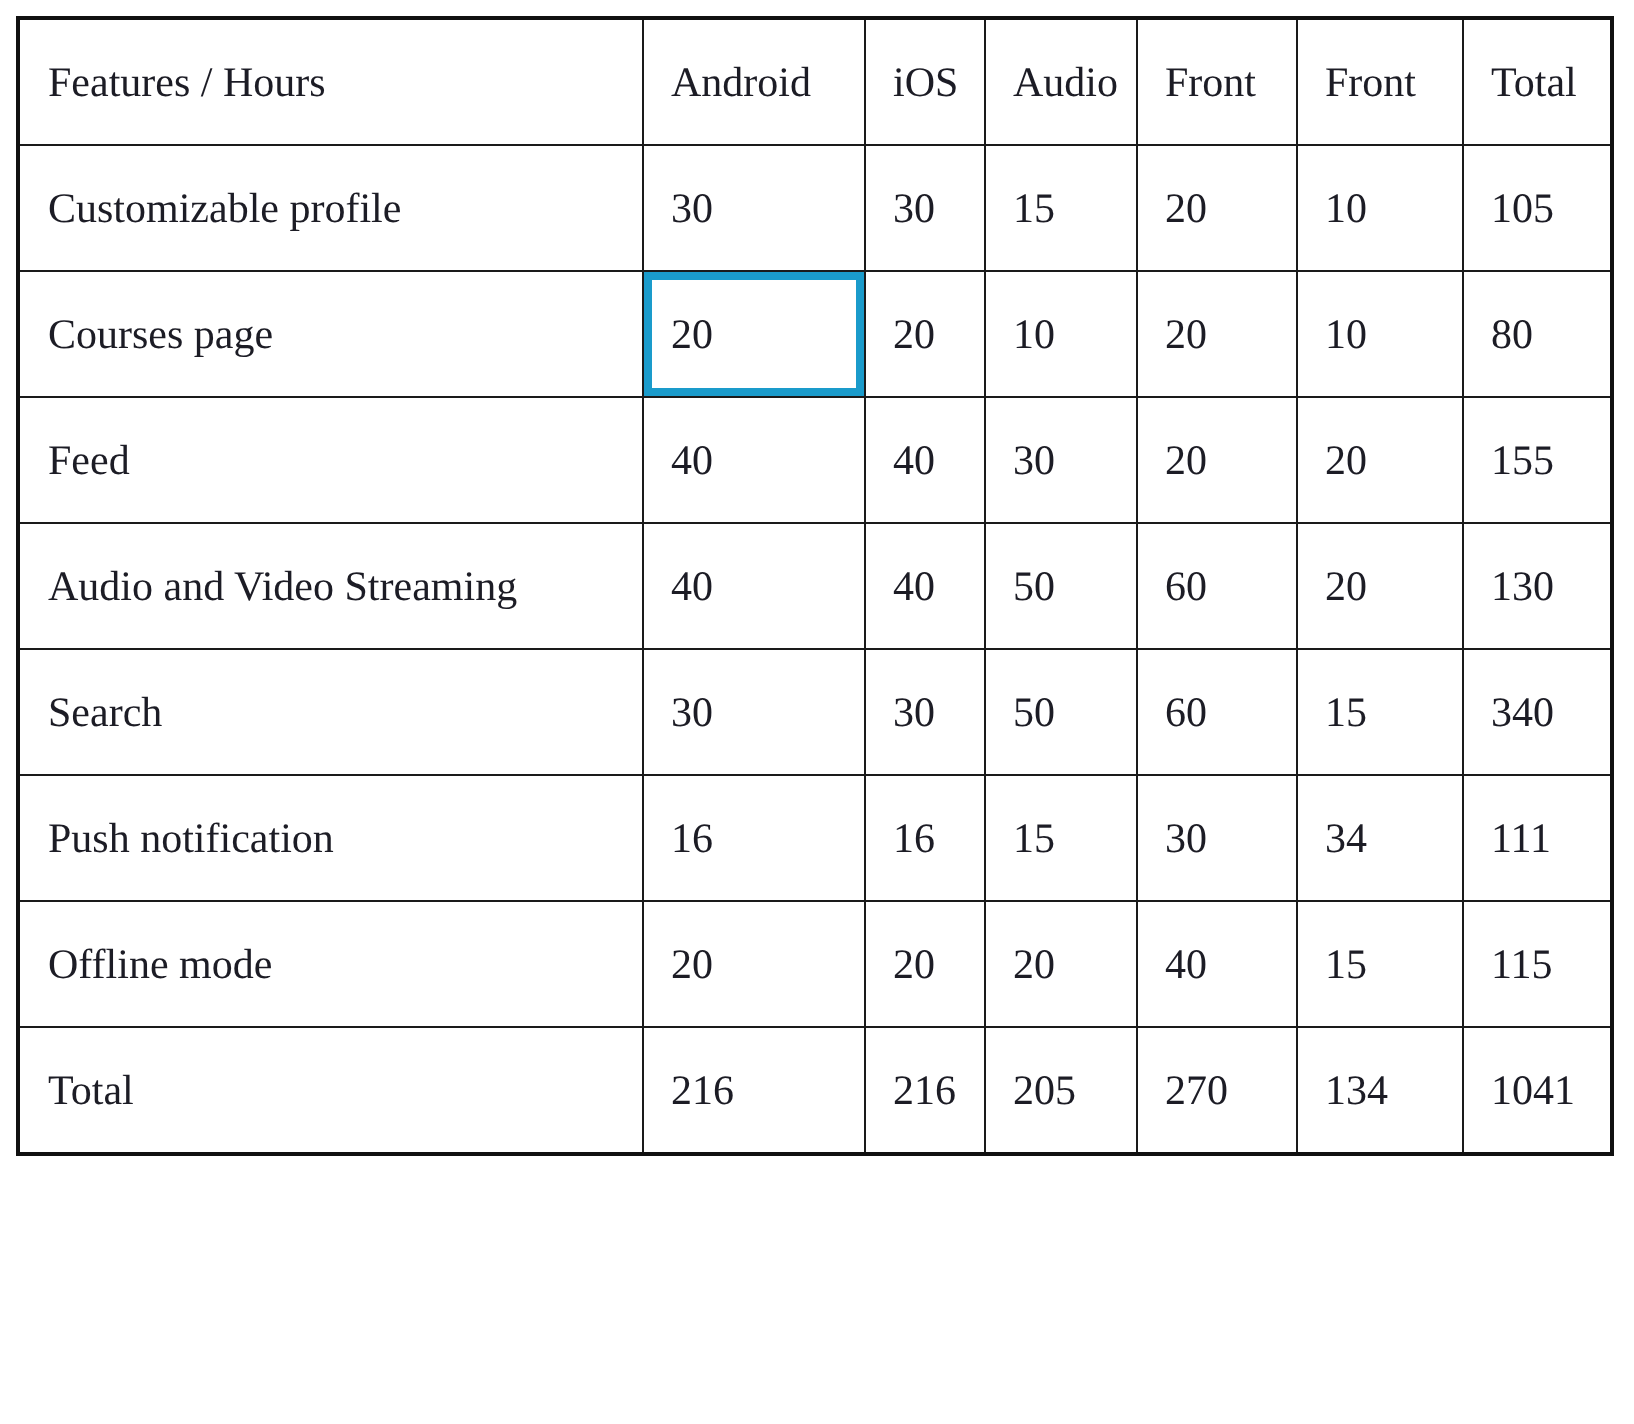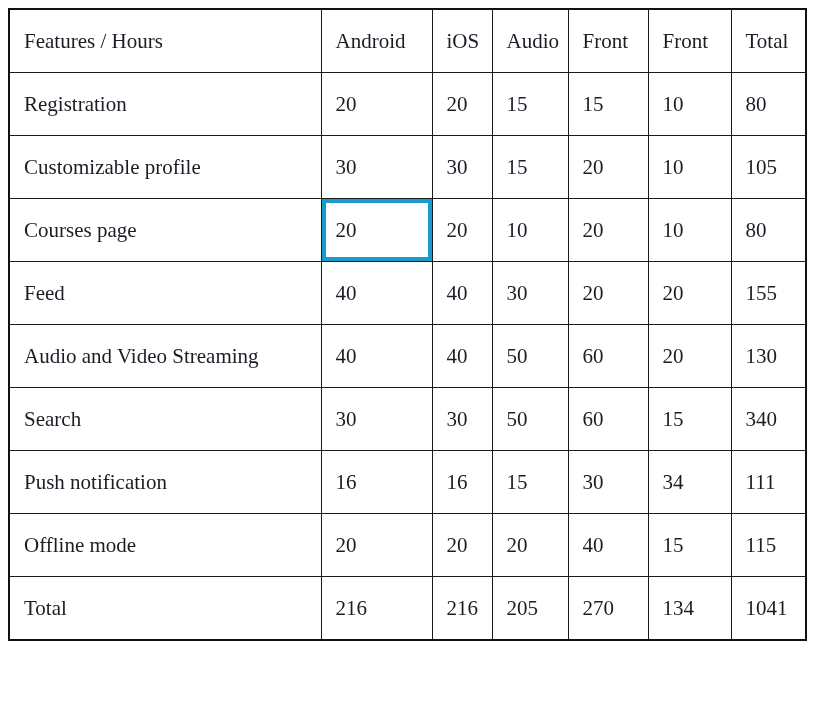--- a/index.html
+++ b/index.html
@@ -102,43 +102,20 @@
           </td>
           <td>
             <span class="cell-text">Front</span>
           </td>
           <td>
             <span class="cell-text">Total</span>
           </td>
         </tr>
         <tr>
           <td>
-            <span class="cell-text">Registration</span>
-          </td>
-          <td>
-            <span class="cell-text">20</span>
-          </td>
-          <td>
-            <span class="cell-text">20</span>
-          </td>
-          <td>
-            <span class="cell-text">15</span>
-          </td>
-          <td>
-            <span class="cell-text">15</span>
-          </td>
-          <td>
-            <span class="cell-text">10</span>
-          </td>
-          <td>
-            <span class="cell-text">80</span>
-          </td>
-        </tr>
-        <tr>
-          <td>
             <span class="cell-text">Customizable profile</span>
           </td>
           <td>
             <span class="cell-text">30</span>
           </td>
           <td>
             <span class="cell-text">30</span>
           </td>
           <td>
             <span class="cell-text">15</span>

